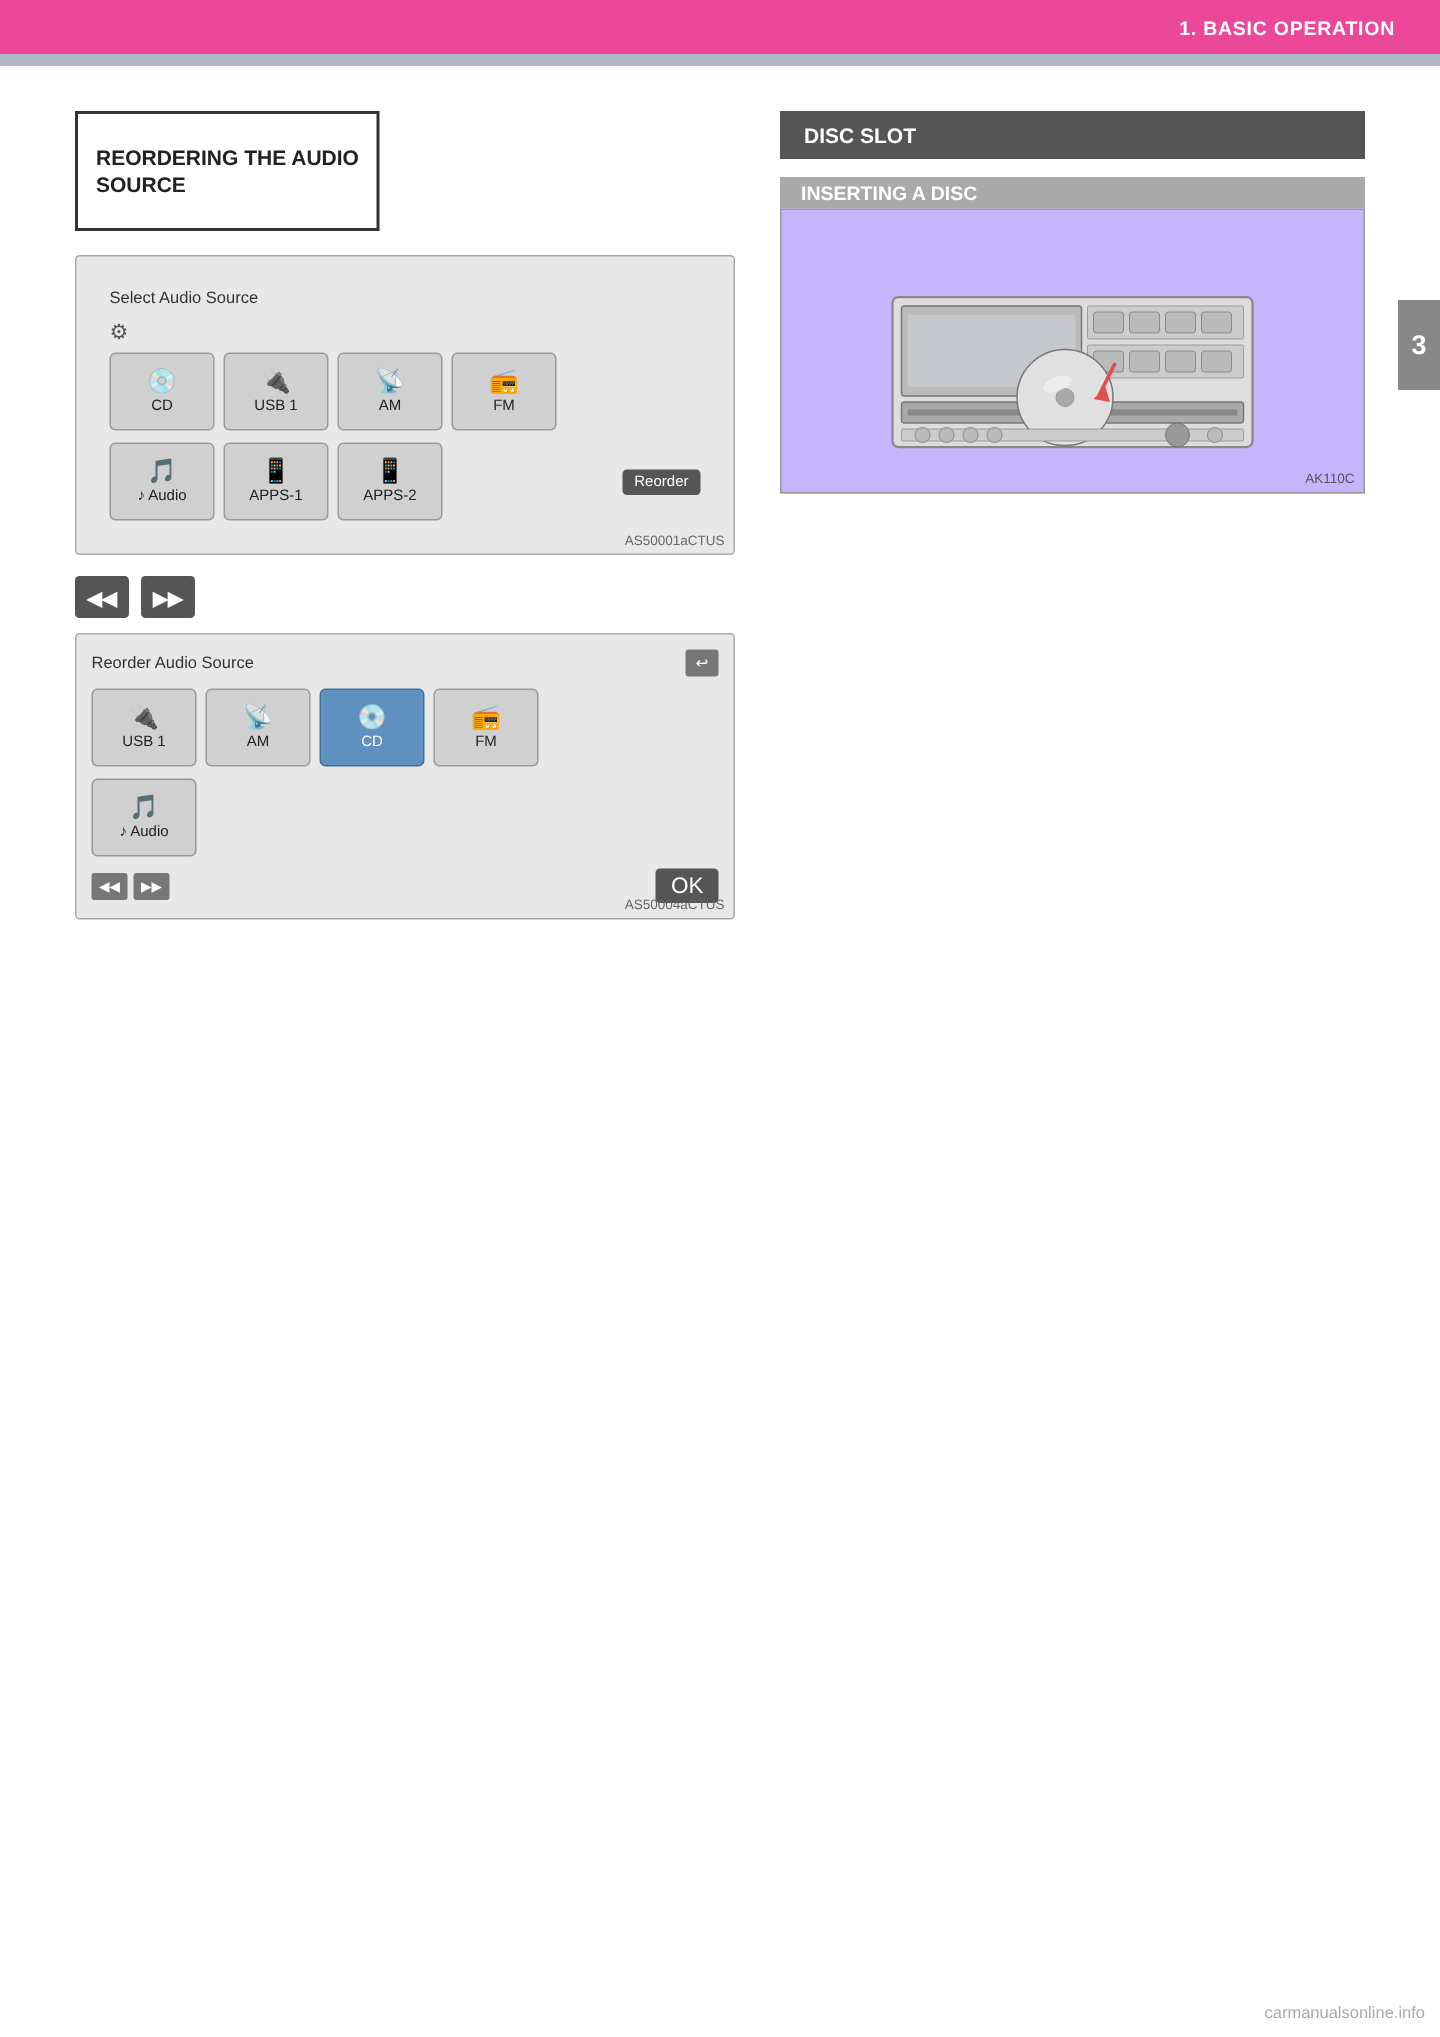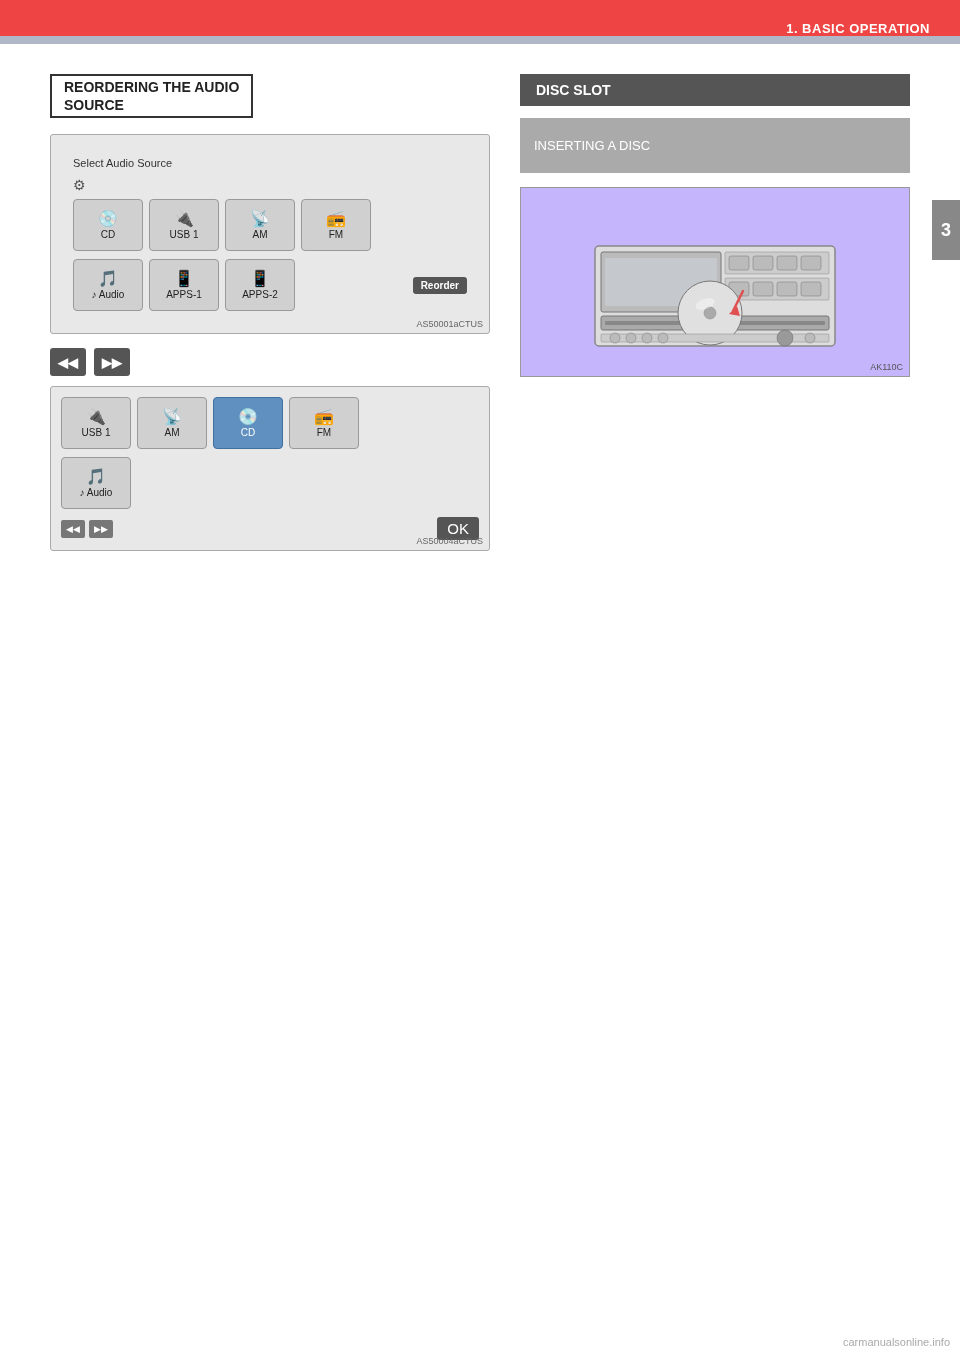--- a/index.html
+++ b/index.html
@@ -8,24 +8,24 @@
       min-height: 1358px;
       background: #ffffff;
       font-family: Arial, sans-serif;
       font-size: 13px;
       color: #222;
       position: relative;
     }
 
     
     .header-bar {
-      background: #ef4444;
+      background: #ec4899;
       height: 36px;
       display: flex;
-      align-items: flex-end;
+      align-items: center;
       justify-content: flex-end;
       padding-right: 30px;
     }
     .header-title {
       color: #fff;
       font-size: 13px;
       font-weight: bold;
       letter-spacing: 0.5px;
     }
 
@@ -65,21 +65,21 @@
     }
 
     
     .right-col {
       flex: 1;
     }
 
     
     .section-heading {
       border: 2px solid #333;
-      padding: 2px 12px;
+      padding: 20px 12px;
       font-weight: bold;
       font-size: 14px;
       display: inline-block;
       margin-bottom: 16px;
       background: #fff;
       line-height: 1.3;
     }
 
     .section-heading-dark {
       background: #555;
@@ -90,25 +90,25 @@
       font-size: 14px;
       display: inline-block;
       margin-bottom: 12px;
       width: 100%;
     }
 
     .section-heading-medium {
       background: #aaa;
       color: #fff;
       border: none;
-      padding: 20px 14px;
-      font-weight: normal;
+      padding: 3px 14px;
+      font-weight: bold;
       font-size: 13px;
       display: inline-block;
-      margin-bottom: 14px;
+      margin-bottom: 0;
       width: 100%;
     }
 
     
     .screen-mockup {
       border: 1.5px solid #aaa;
       border-radius: 3px;
       background: #e8e8e8;
       padding: 22px;
       margin-bottom: 14px;
@@ -161,21 +161,20 @@
     }
 
     .reorder-btn {
       background: #555;
       color: #fff;
       font-size: 10px;
       padding: 3px 8px;
       border-radius: 3px;
       margin-left: auto;
       cursor: pointer;
-      font-weight: bold;
     }
 
     .screen-ref {
       position: absolute;
       bottom: 4px;
       right: 6px;
       font-size: 9px;
       color: #666;
       margin-left: 32px;
     }
@@ -390,20 +389,24 @@
     </div>
 
     
     <div class="nav-arrows">
       <div class="nav-arrow-btn">◀◀</div>
       <div class="nav-arrow-btn">▶▶</div>
     </div>
 
     
     <div class="screen-mockup2">
+      <div class="screen-top-row">
+        <div class="screen-title" style="margin-bottom:0;">Reorder Audio Source</div>
+        <div class="back-btn">↩</div>
+      </div>
 
       <div class="screen-icons-row">
         <div class="source-btn">
           <span class="source-btn-icon">🔌</span>
           <span>USB 1</span>
         </div>
         <div class="source-btn">
           <span class="source-btn-icon">📡</span>
           <span>AM</span>
         </div>

